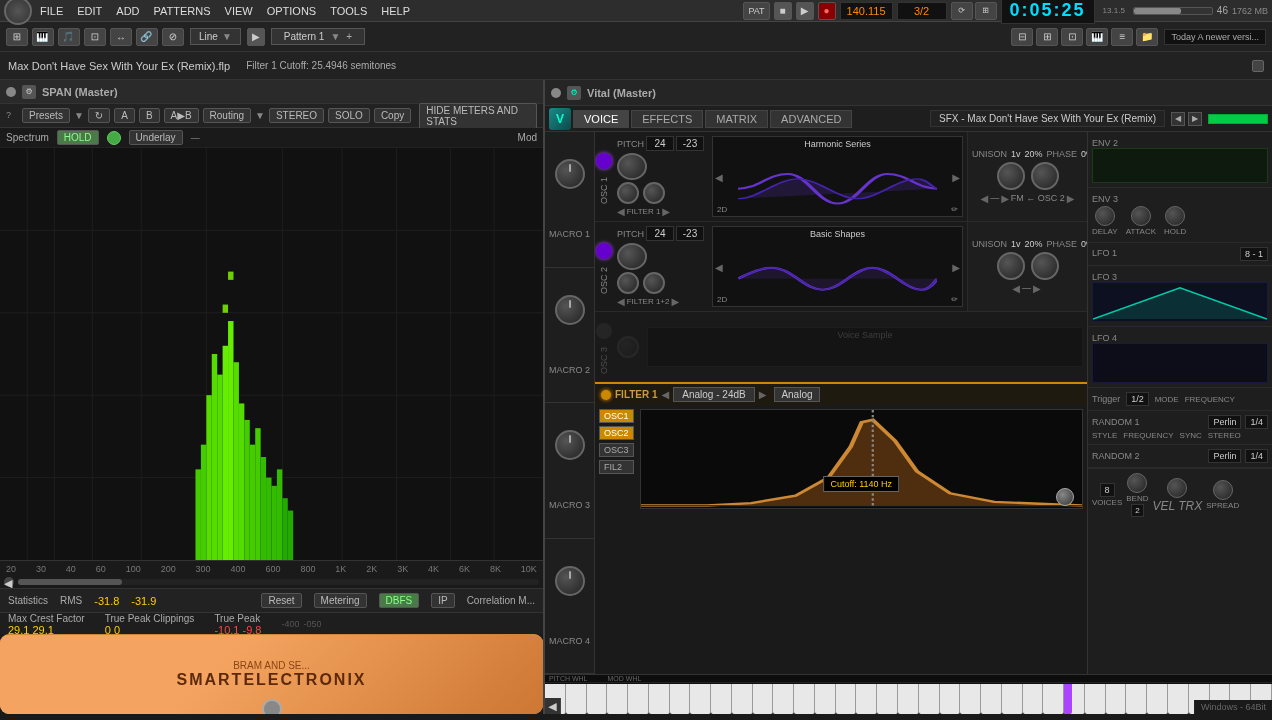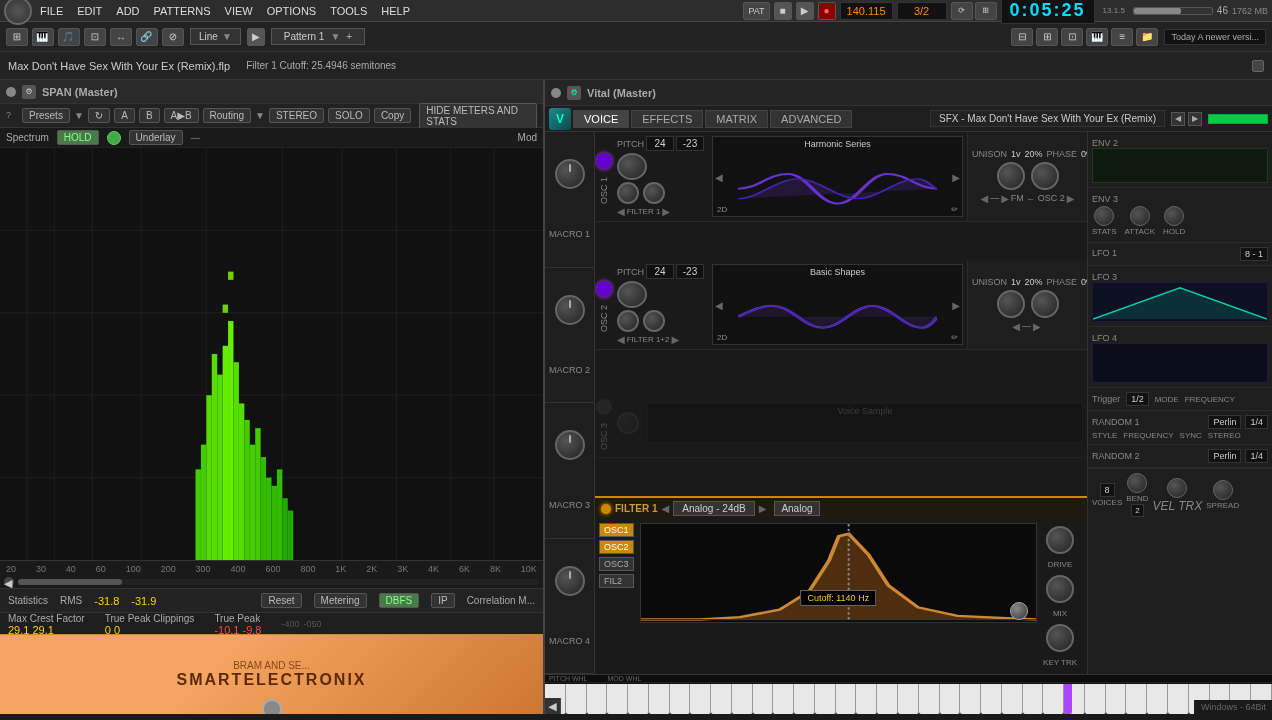--- a/index.html
+++ b/index.html
@@ -165,20 +165,21 @@
     
     .bottom-strip {
       background: #f4a460;
       height: 80px;
       display: flex;
       align-items: center;
       justify-content: center;
       border-top: 1px solid #cc8833;
       position: relative;
       overflow: hidden;
+      border-radius: 9px;
     }
 
     
     .right-panel {
       flex: 1;
       background: #1a1a1a;
       display: flex;
       flex-direction: column;
     }
     .vital-header {
@@ -260,21 +261,20 @@
       border-radius: 1px;
     }
     .macro-label { color: #888; font-size: 9px; margin-top: 36px; }
 
     
     .vital-center {
       flex: 1;
       display: flex;
       flex-direction: column;
       overflow: hidden;
-      gap: 38px;
     }
     .osc-power {
       width: 16px;
       height: 16px;
       border-radius: 50%;
       margin: 4px;
       cursor: pointer;
     }
     .osc-power.on { background: #6600cc; box-shadow: 0 0 4px #aa44ff; }
     .osc-power.off { background: #333; }
@@ -833,46 +833,38 @@
                 <line x1="0" y1="78" x2="200" y2="78" stroke="#333" stroke-width="1"></line>
 
                 <line x1="105" y1="0" x2="105" y2="80" stroke="#888" stroke-width="1" stroke-dasharray="2,2"></line>
               </svg>
               
               <div style="position:absolute;bottom:16px;left:50%;transform:translateX(-50%);background:#000;color:#ffcc00;font-size:9px;padding:2px 6px;border:1px solid #666;white-space:nowrap;pointer-events:none;">Cutoff: 1140 Hz</div>
               
               <div style="position:absolute;bottom:2px;right:8px;width:18px;height:18px;border-radius:50%;background:radial-gradient(circle at 35% 35%, #888, #333);border:1px solid #aaa;"></div>
             </div>
 
-            <div style="display:flex;flex-direction:column;justify-content:space-around;align-items:center;padding:0 6px;">
-              <div class="unison-knob"></div>
-              <span style="color:#888;font-size:8px;">DRIVE</span>
-              <div class="unison-knob"></div>
-              <span style="color:#888;font-size:8px;">MIX</span>
-              <div class="unison-knob"></div>
-              <span style="color:#888;font-size:8px;">KEY TRK</span>
-            </div>
           </div>
         </div>
       </div>
 
       <div class="vital-right">
 
 
         <div class="env-section">
           <span class="env-label">ENV 2</span>
           <div class="env-display" style="height:35px;"></div>
         </div>
 
         <div class="env-section">
           <span class="env-label">ENV 3</span>
           <div style="display:flex;gap:8px;padding:2px 0;">
             <div style="display:flex;flex-direction:column;align-items:center;gap:1px;">
               <div class="mod-knob-sm"></div>
-              <span style="color:#888;font-size:8px;">STATS</span>
+              <span style="color:#888;font-size:8px;">DELAY</span>
             </div>
             <div style="display:flex;flex-direction:column;align-items:center;gap:1px;">
               <div class="mod-knob-sm"></div>
               <span style="color:#888;font-size:8px;">ATTACK</span>
             </div>
             <div style="display:flex;flex-direction:column;align-items:center;gap:1px;">
               <div class="mod-knob-sm"></div>
               <span style="color:#888;font-size:8px;">HOLD</span>
             </div>
           </div>

